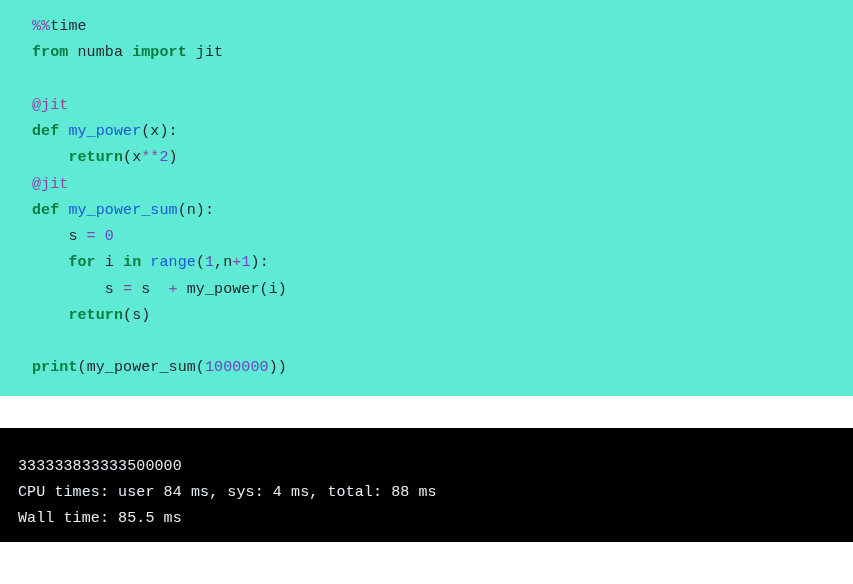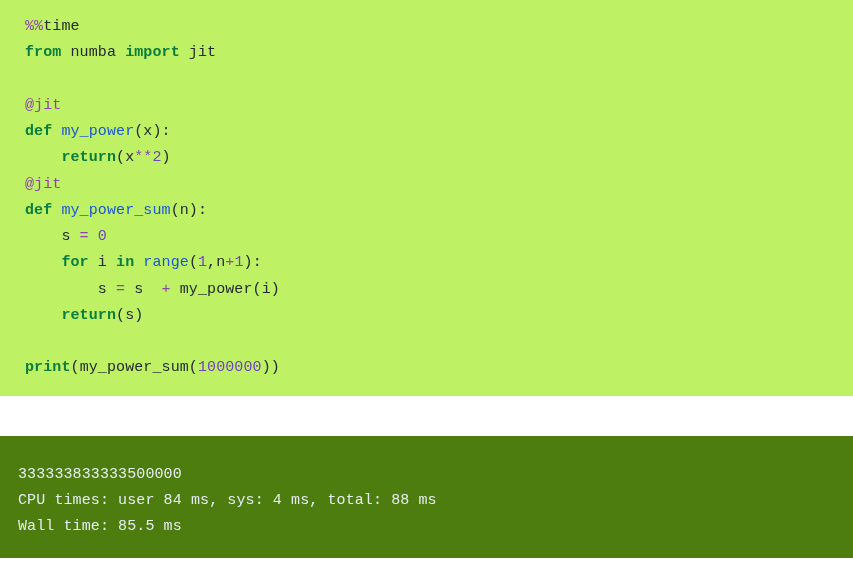--- a/index.html
+++ b/index.html
@@ -4,32 +4,32 @@
 <style>
   body {
     margin: 0;
     padding: 0;
     font-family: "SFMono-Regular", Consolas, "Liberation Mono", Menlo, monospace;
     font-size: 15px;
     line-height: 1.75;
     background: #ffffff;
   }
   .code-cell {
-    background: #bef264;
-    padding: 14px 18px 14px 25px;
+    background: #5eead4;
+    padding: 14px 18px 14px 32px;
     white-space: pre;
     color: #24292e;
     letter-spacing: 0.1px;
   }
   .output-cell {
-    background: #4d7c0f;
+    background: #000000;
     color: #e6edf3;
-    padding: 26px 18px 18px 18px;
+    padding: 26px 18px 10px 18px;
     white-space: pre;
-    margin-top: 40px;
+    margin-top: 32px;
     letter-spacing: 0.1px;
   }       
   .kw  { color: #0b7d3e; font-weight: bold; }  
   .fn  { color: #1c57d8; }       
   .dec { color: #8e44ad; }       
   .op  { color: #8e44ad; }       
   .num { color: #6f42c1; }       
   .txt { color: #24292e; }
 </style>
 </head>

